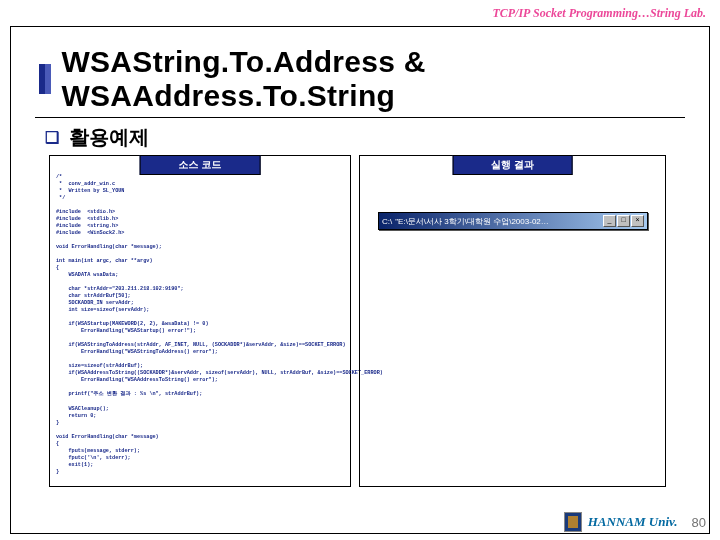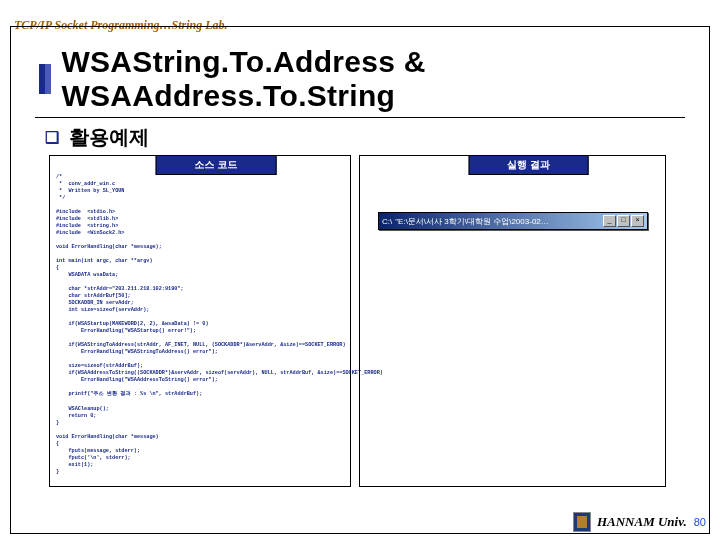--- a/index.html
+++ b/index.html
@@ -7,26 +7,26 @@
     padding: 0;
     width: 720px;
     height: 540px;
     font-family: Arial, sans-serif;
     background: #fff;
     position: relative;
     overflow: hidden;
   }
   .header {
     display: flex;
-    justify-content: flex-start;
-    padding: 18px 14px 2px 14px;
+    justify-content: flex-end;
+    padding: 6px 14px 2px 14px;
     font-style: italic;
     font-weight: bold;
     font-size: 12px;
-    color: #a16207;
+    color: #ec4899;
     font-family: "Comic Sans MS", cursive;
   }
   .frame {
     position: absolute;
     top: 26px;
     left: 10px;
     right: 10px;
     bottom: 6px;
     border: 1px solid #000;
   }
@@ -86,21 +86,20 @@
     top: -1px;
     left: 50%;
     transform: translateX(-50%);
     background: #1a2a8a;
     color: #fff;
     font-size: 10px;
     font-weight: bold;
     padding: 2px 38px;
     border: 1px solid #000;
     white-space: nowrap;
-    margin-left: 16px;
   }
   .code {
     font-family: "Courier New", monospace;
     font-size: 5.2px;
     line-height: 1.35;
     padding: 18px 4px 4px 6px;
     color: #1a2a8a;
     white-space: pre;
     font-weight: bold;
   }
@@ -173,28 +172,28 @@
   }
   .uni-logo::after {
     content: "";
     position: absolute;
     top: 3px; left: 3px; right: 3px; bottom: 3px;
     background: #b08030;
   }
   .uni-text {
     font-style: italic;
     font-weight: bold;
-    color: #000000;
+    color: #0369a1;
     font-size: 13px;
     font-family: "Comic Sans MS", cursive;
   }
   .page-num {
-    font-size: 11px;
-    color: #1d4ed8;
-    margin-left: 1px;
+    font-size: 13px;
+    color: #737373;
+    margin-left: 8px;
   }
 </style>
 </head>
 <body>
 
 <div class="header">
   <span>TCP/IP Socket Programming…</span>
   <span>String Lab.</span>
 </div>
 

